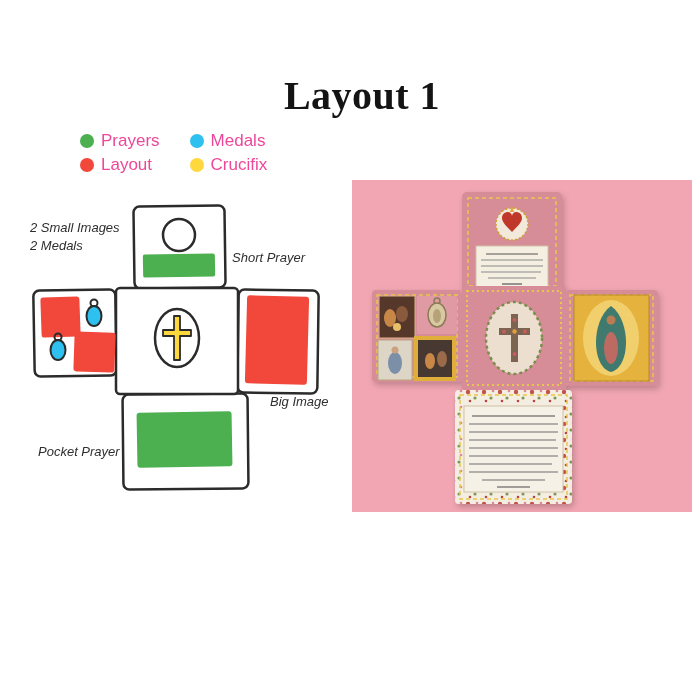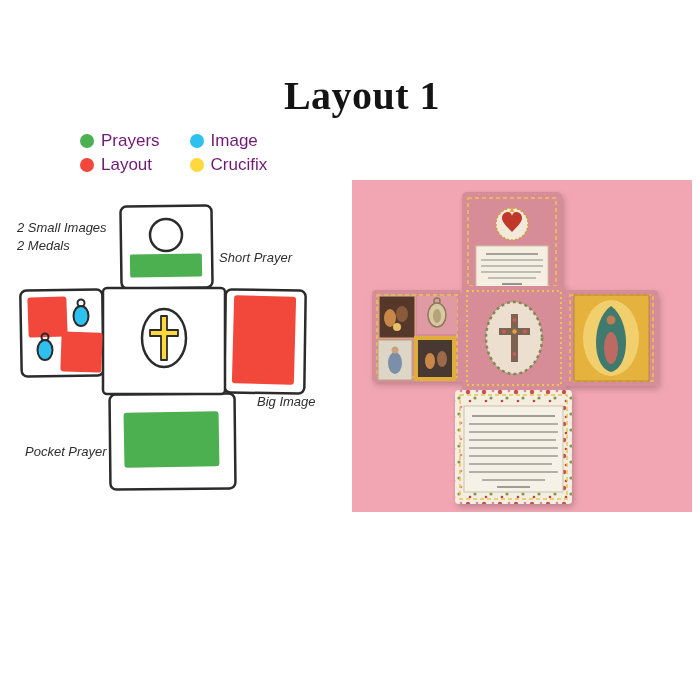--- a/index.html
+++ b/index.html
@@ -11,23 +11,23 @@
     position:absolute; top:60px; left:0; width:100%;
     text-align:center; margin:12px;
     font-family:"Liberation Serif", serif; font-weight:bold;
     font-size:40px; color:#141414; letter-spacing:0.5px;
   }
   .legend {
     position:absolute; left:80px; top:131px;
     display:grid; grid-auto-flow:column;
     grid-template-rows:auto auto; column-gap:30px; row-gap:4px;
   }
-  .legend-item { display:flex; align-items:center; gap:7px; font-size:17px; color:#701a75; }
+  .legend-item { display:flex; align-items:center; gap:7px; font-size:17px; color:#ec4899; }
   .legend-item svg { display:block; }
-  #diagram-wrap { position:absolute; left:13px; top:192px; }
+  #diagram-wrap { position:absolute; left:26px; top:192px; }
   #photo-wrap { position:absolute; left:352px; top:180px; }
   svg text.note {
     font-family:"Liberation Sans", sans-serif; font-style:italic;
     font-size:13px; fill:#2e2e2e;
   }
 </style>
 </head>
 <body>
 
 <div id="page">
@@ -44,21 +44,21 @@
     <div class="legend-item">
       <svg width="14" height="14">
           <circle cx="7" cy="7" r="7" fill="#f2483c"></circle>
         </svg>
       <span>Layout</span>
     </div>
     <div class="legend-item">
       <svg width="14" height="14">
           <circle cx="7" cy="7" r="7" fill="#2ec0ee"></circle>
         </svg>
-      <span>Image</span>
+      <span>Medals</span>
     </div>
     <div class="legend-item">
       <svg width="14" height="14">
           <circle cx="7" cy="7" r="7" fill="#ffd83d"></circle>
         </svg>
       <span>Crucifix</span>
     </div>
   </div>
 
   <div id="diagram-wrap">

